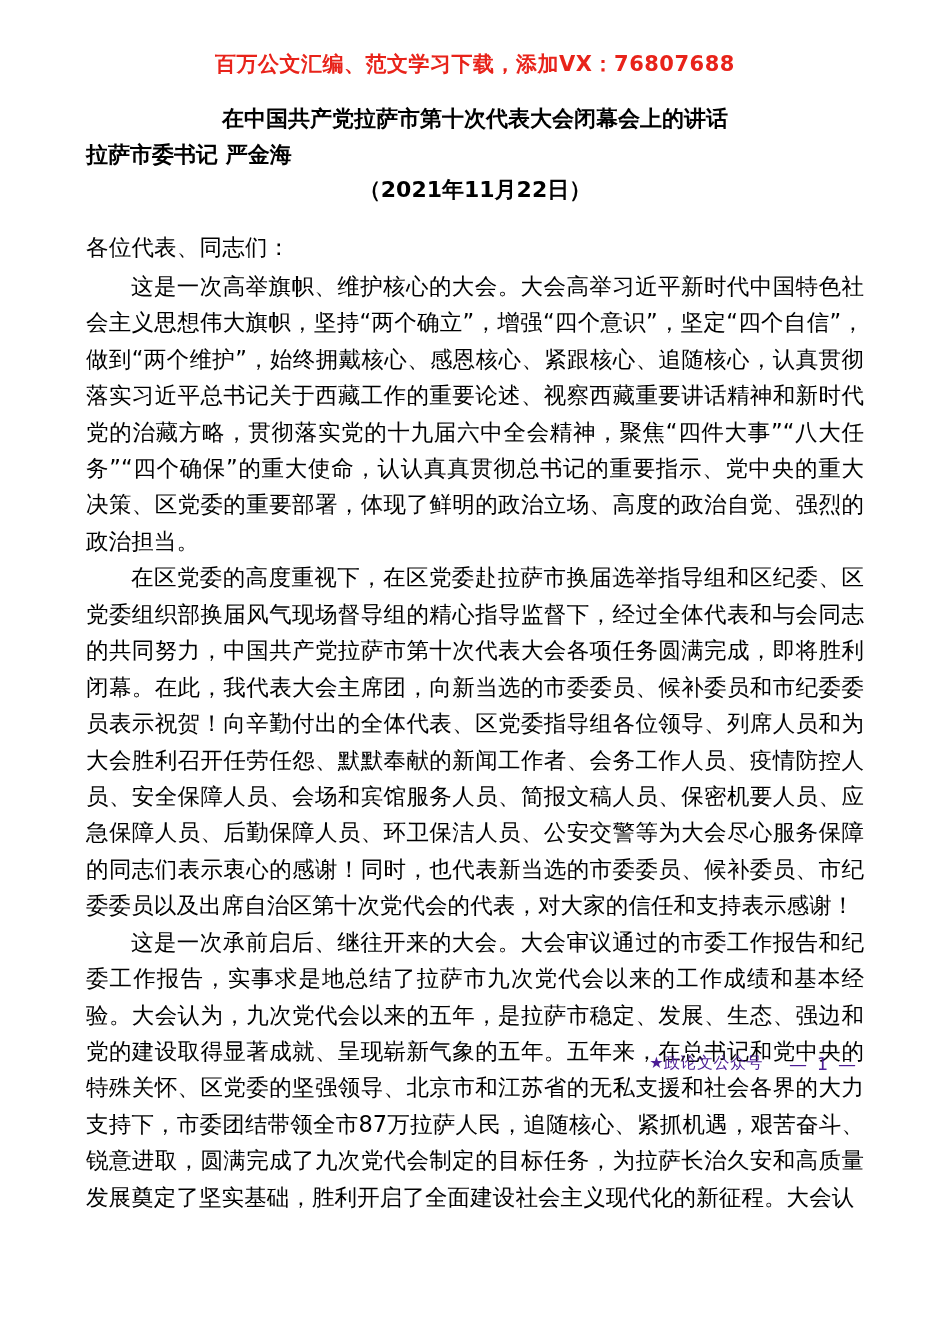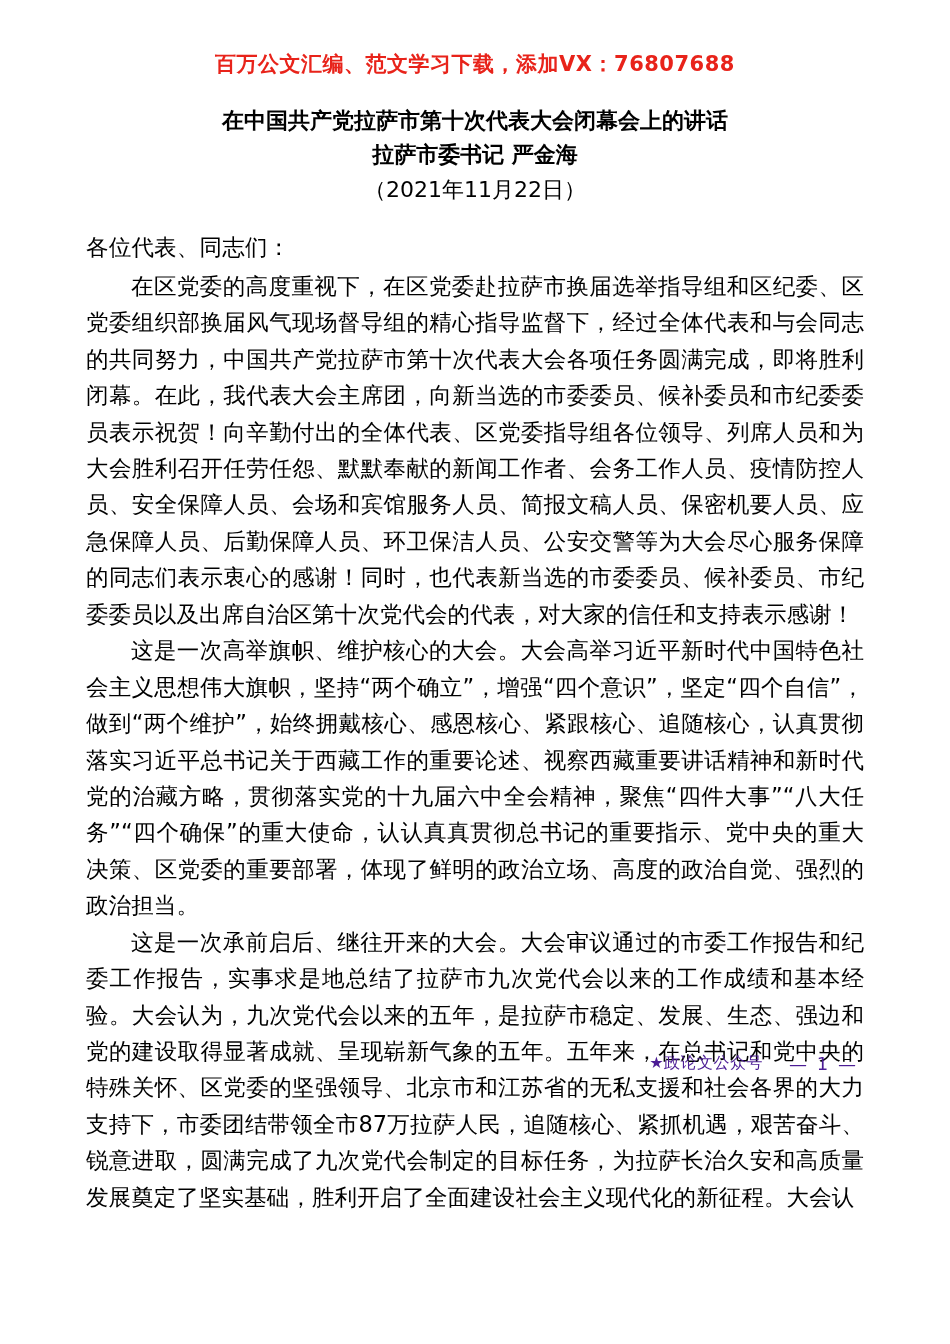--- a/index.html
+++ b/index.html
@@ -30,32 +30,32 @@
     letter-spacing: 0.5px;
     margin-top: 10px;
     margin-bottom: 26px;
     font-family: "DejaVu Sans", "Liberation Sans", sans-serif;
   }
   .doc-title {
     text-align: center;
     font-size: 22px;
     font-weight: bold;
     line-height: 1.55;
-    font-family: Liberation Serif, serif;
+    font-family: Liberation Mono, monospace;
   }
   .doc-subtitle {
-    text-align: center;
+    text-align: left;
     font-size: 22px;
     font-weight: bold;
     line-height: 1.55;
   }
   .doc-date {
     text-align: center;
     font-size: 22px;
-    font-weight: normal;
+    font-weight: bold;
     line-height: 1.6;
     margin-bottom: 22px;
   }
   .salutation {
     font-size: 22.5px;
     line-height: 1.62;
     margin: 9px 0 2px 0;
     letter-spacing: 0.2px;
   }
   .para {
@@ -95,22 +95,22 @@
 <div class="page">
 
   <div class="watermark">百万公文汇编、范文学习下载，添加VX：76807688</div>
 
   <div class="doc-title">在中国共产党拉萨市第十次代表大会闭幕会上的讲话</div>
   <div class="doc-subtitle">拉萨市委书记  严金海</div>
   <div class="doc-date">（2021年11月22日）</div>
 
   <p class="salutation">各位代表、同志们：</p>
 
+  <p class="para">这是一次高举旗帜、维护核心的大会。大会高举习近平新时代中国特色社会主义思想伟大旗帜，坚持“两个确立”，增强“四个意识”，坚定“四个自信”，做到“两个维护”，始终拥戴核心、感恩核心、紧跟核心、追随核心，认真贯彻落实习近平总书记关于西藏工作的重要论述、视察西藏重要讲话精神和新时代党的治藏方略，贯彻落实党的十九届六中全会精神，聚焦“四件大事”“八大任务”“四个确保”的重大使命，认认真真贯彻总书记的重要指示、党中央的重大决策、区党委的重要部署，体现了鲜明的政治立场、高度的政治自觉、强烈的政治担当。</p>
   <p class="para">在区党委的高度重视下，在区党委赴拉萨市换届选举指导组和区纪委、区党委组织部换届风气现场督导组的精心指导监督下，经过全体代表和与会同志的共同努力，中国共产党拉萨市第十次代表大会各项任务圆满完成，即将胜利闭幕。在此，我代表大会主席团，向新当选的市委委员、候补委员和市纪委委员表示祝贺！向辛勤付出的全体代表、区党委指导组各位领导、列席人员和为大会胜利召开任劳任怨、默默奉献的新闻工作者、会务工作人员、疫情防控人员、安全保障人员、会场和宾馆服务人员、简报文稿人员、保密机要人员、应急保障人员、后勤保障人员、环卫保洁人员、公安交警等为大会尽心服务保障的同志们表示衷心的感谢！同时，也代表新当选的市委委员、候补委员、市纪委委员以及出席自治区第十次党代会的代表，对大家的信任和支持表示感谢！</p>
-  <p class="para">这是一次高举旗帜、维护核心的大会。大会高举习近平新时代中国特色社会主义思想伟大旗帜，坚持“两个确立”，增强“四个意识”，坚定“四个自信”，做到“两个维护”，始终拥戴核心、感恩核心、紧跟核心、追随核心，认真贯彻落实习近平总书记关于西藏工作的重要论述、视察西藏重要讲话精神和新时代党的治藏方略，贯彻落实党的十九届六中全会精神，聚焦“四件大事”“八大任务”“四个确保”的重大使命，认认真真贯彻总书记的重要指示、党中央的重大决策、区党委的重要部署，体现了鲜明的政治立场、高度的政治自觉、强烈的政治担当。</p>
   <p class="para">这是一次承前启后、继往开来的大会。大会审议通过的市委工作报告和纪委工作报告，实事求是地总结了拉萨市九次党代会以来的工作成绩和基本经验。大会认为，九次党代会以来的五年，是拉萨市稳定、发展、生态、强边和党的建设取得显著成就、呈现崭新气象的五年。五年来，在总书记和党中央的特殊关怀、区党委的坚强领导、北京市和江苏省的无私支援和社会各界的大力支持下，市委团结带领全市87万拉萨人民，追随核心、紧抓机遇，艰苦奋斗、锐意进取，圆满完成了九次党代会制定的目标任务，为拉萨长治久安和高质量发展奠定了坚实基础，胜利开启了全面建设社会主义现代化的新征程。大会认</p>
 
   <div class="footer">
     <span class="footer-brand">★政论文公众号</span>
     <span class="footer-page">— 1 —</span>
   </div>
 
 </div>
 
 </body></html>

